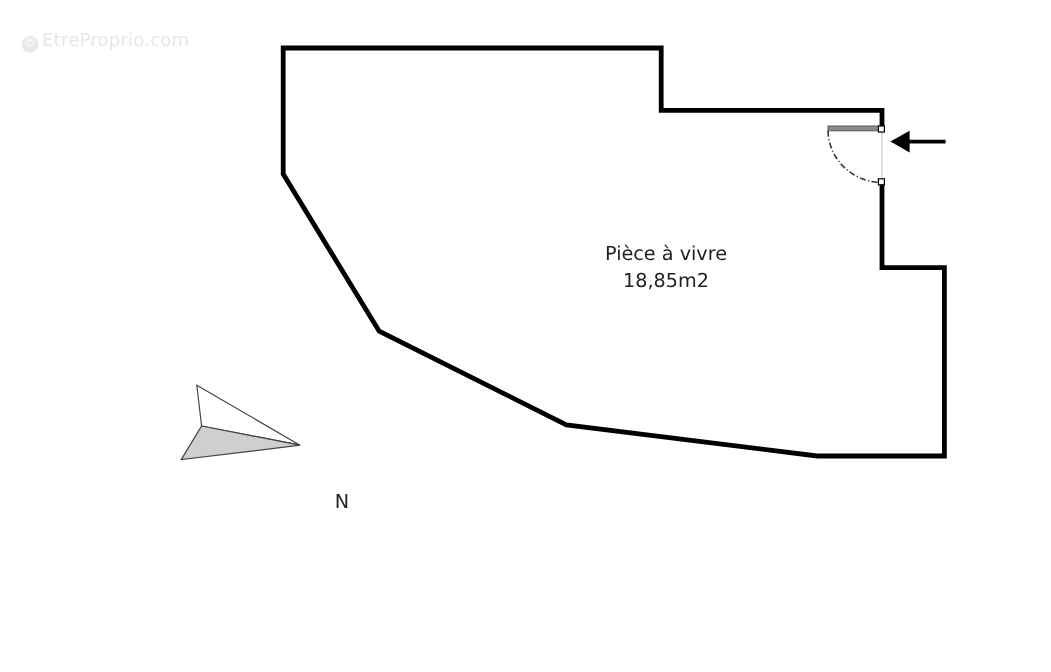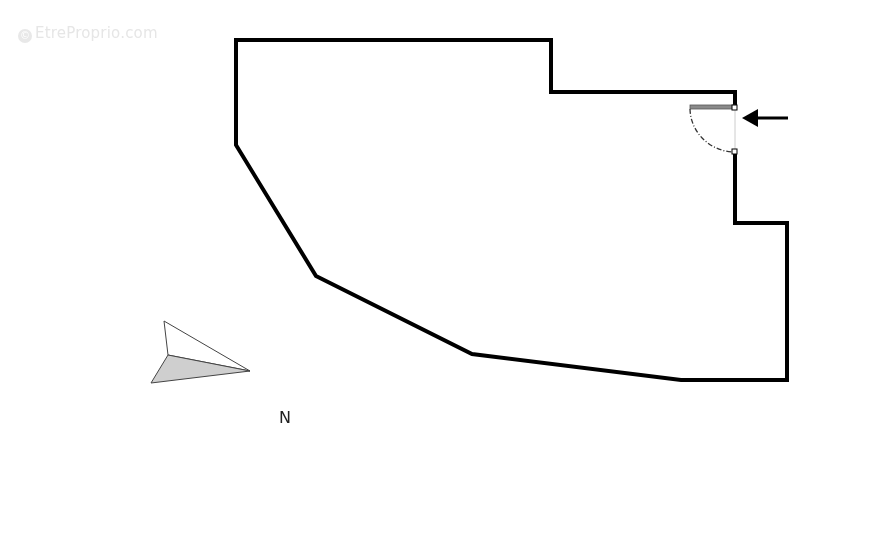--- a/index.html
+++ b/index.html
@@ -89,16 +89,20 @@
       <line x1="788" y1="118" x2="755" y2="118" stroke="#000000" stroke-width="3"></line>
       <polygon points="742,118 758,109 758,127" fill="#000000"></polygon>
     </g>
 
     <g>
       <polygon points="164,321 250,371 168,355" fill="#ffffff" stroke="#444444" stroke-width="1"></polygon>
       <polygon points="168,355 250,371 151,383" fill="#cfcfcf" stroke="#444444" stroke-width="1"></polygon>
     </g>
   </svg>
 
+  <div class="room-label">
+    <div>Pièce à vivre</div>
+    <div>18,85m2</div>
+  </div>
 
   <div class="north-label">N</div>
 
 </div>
 
 </body></html>

